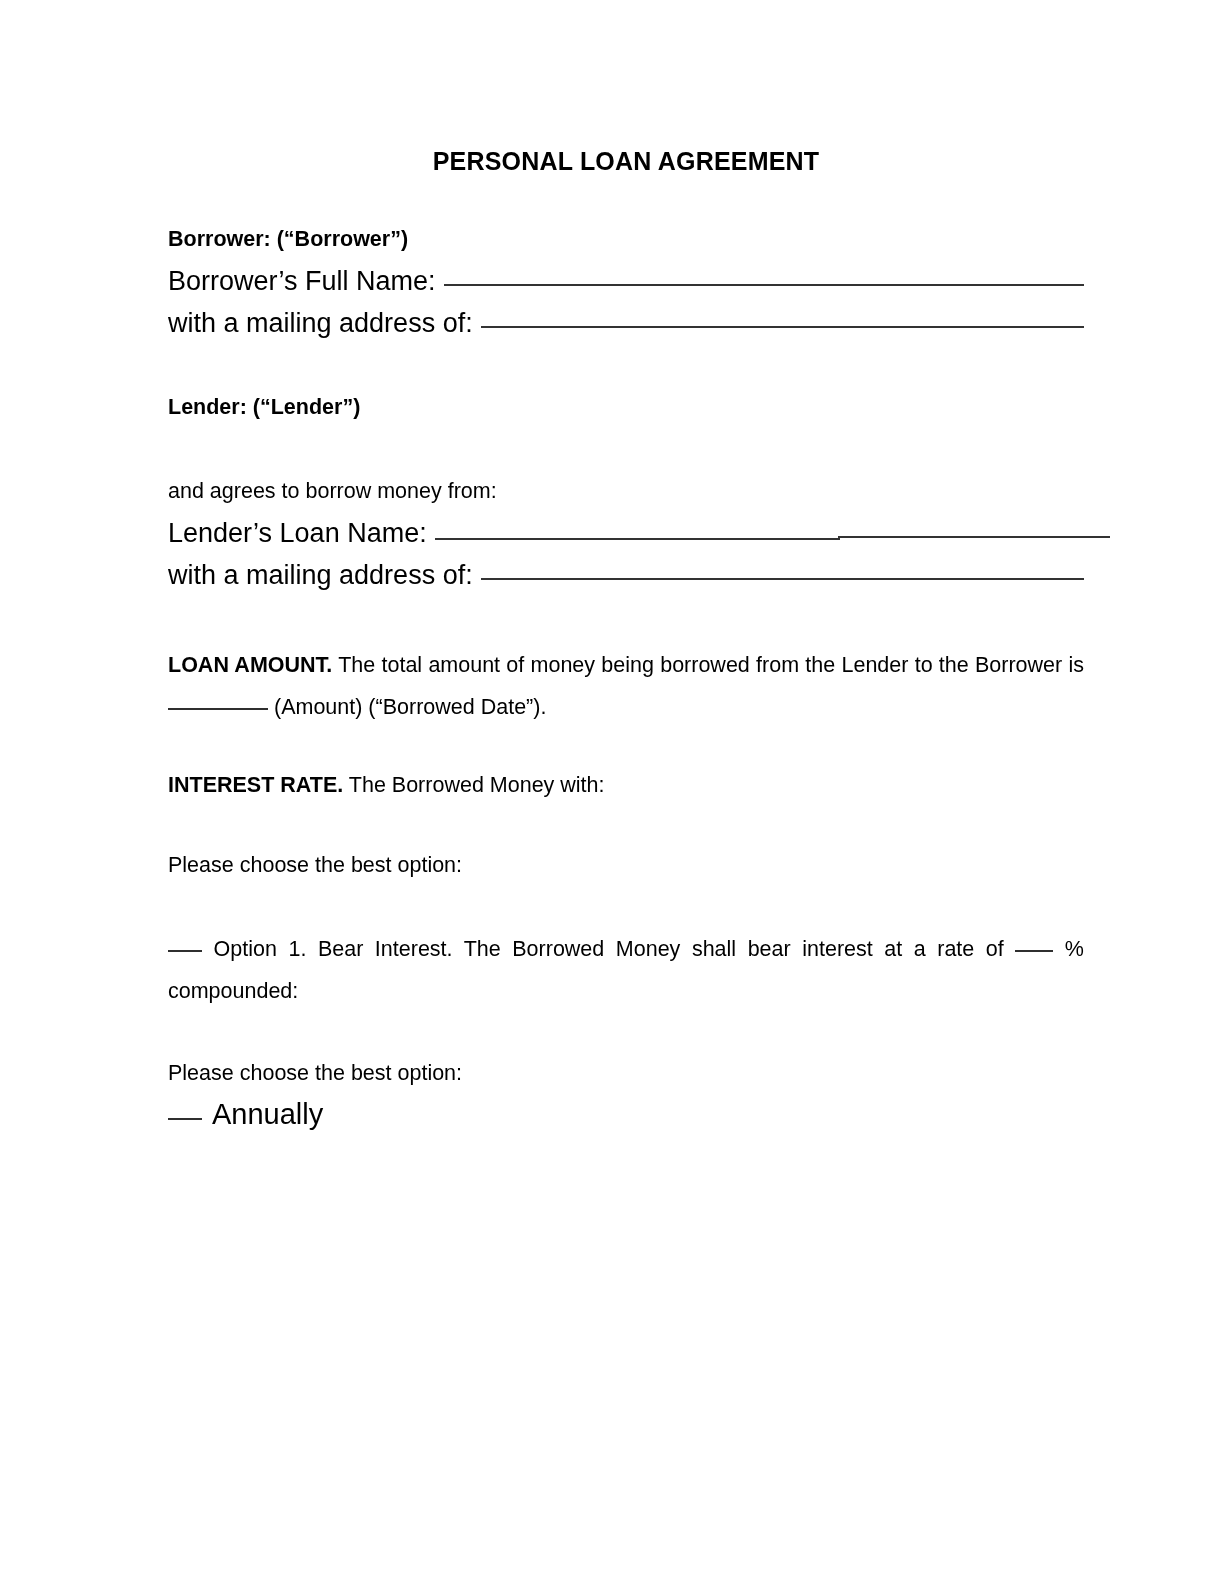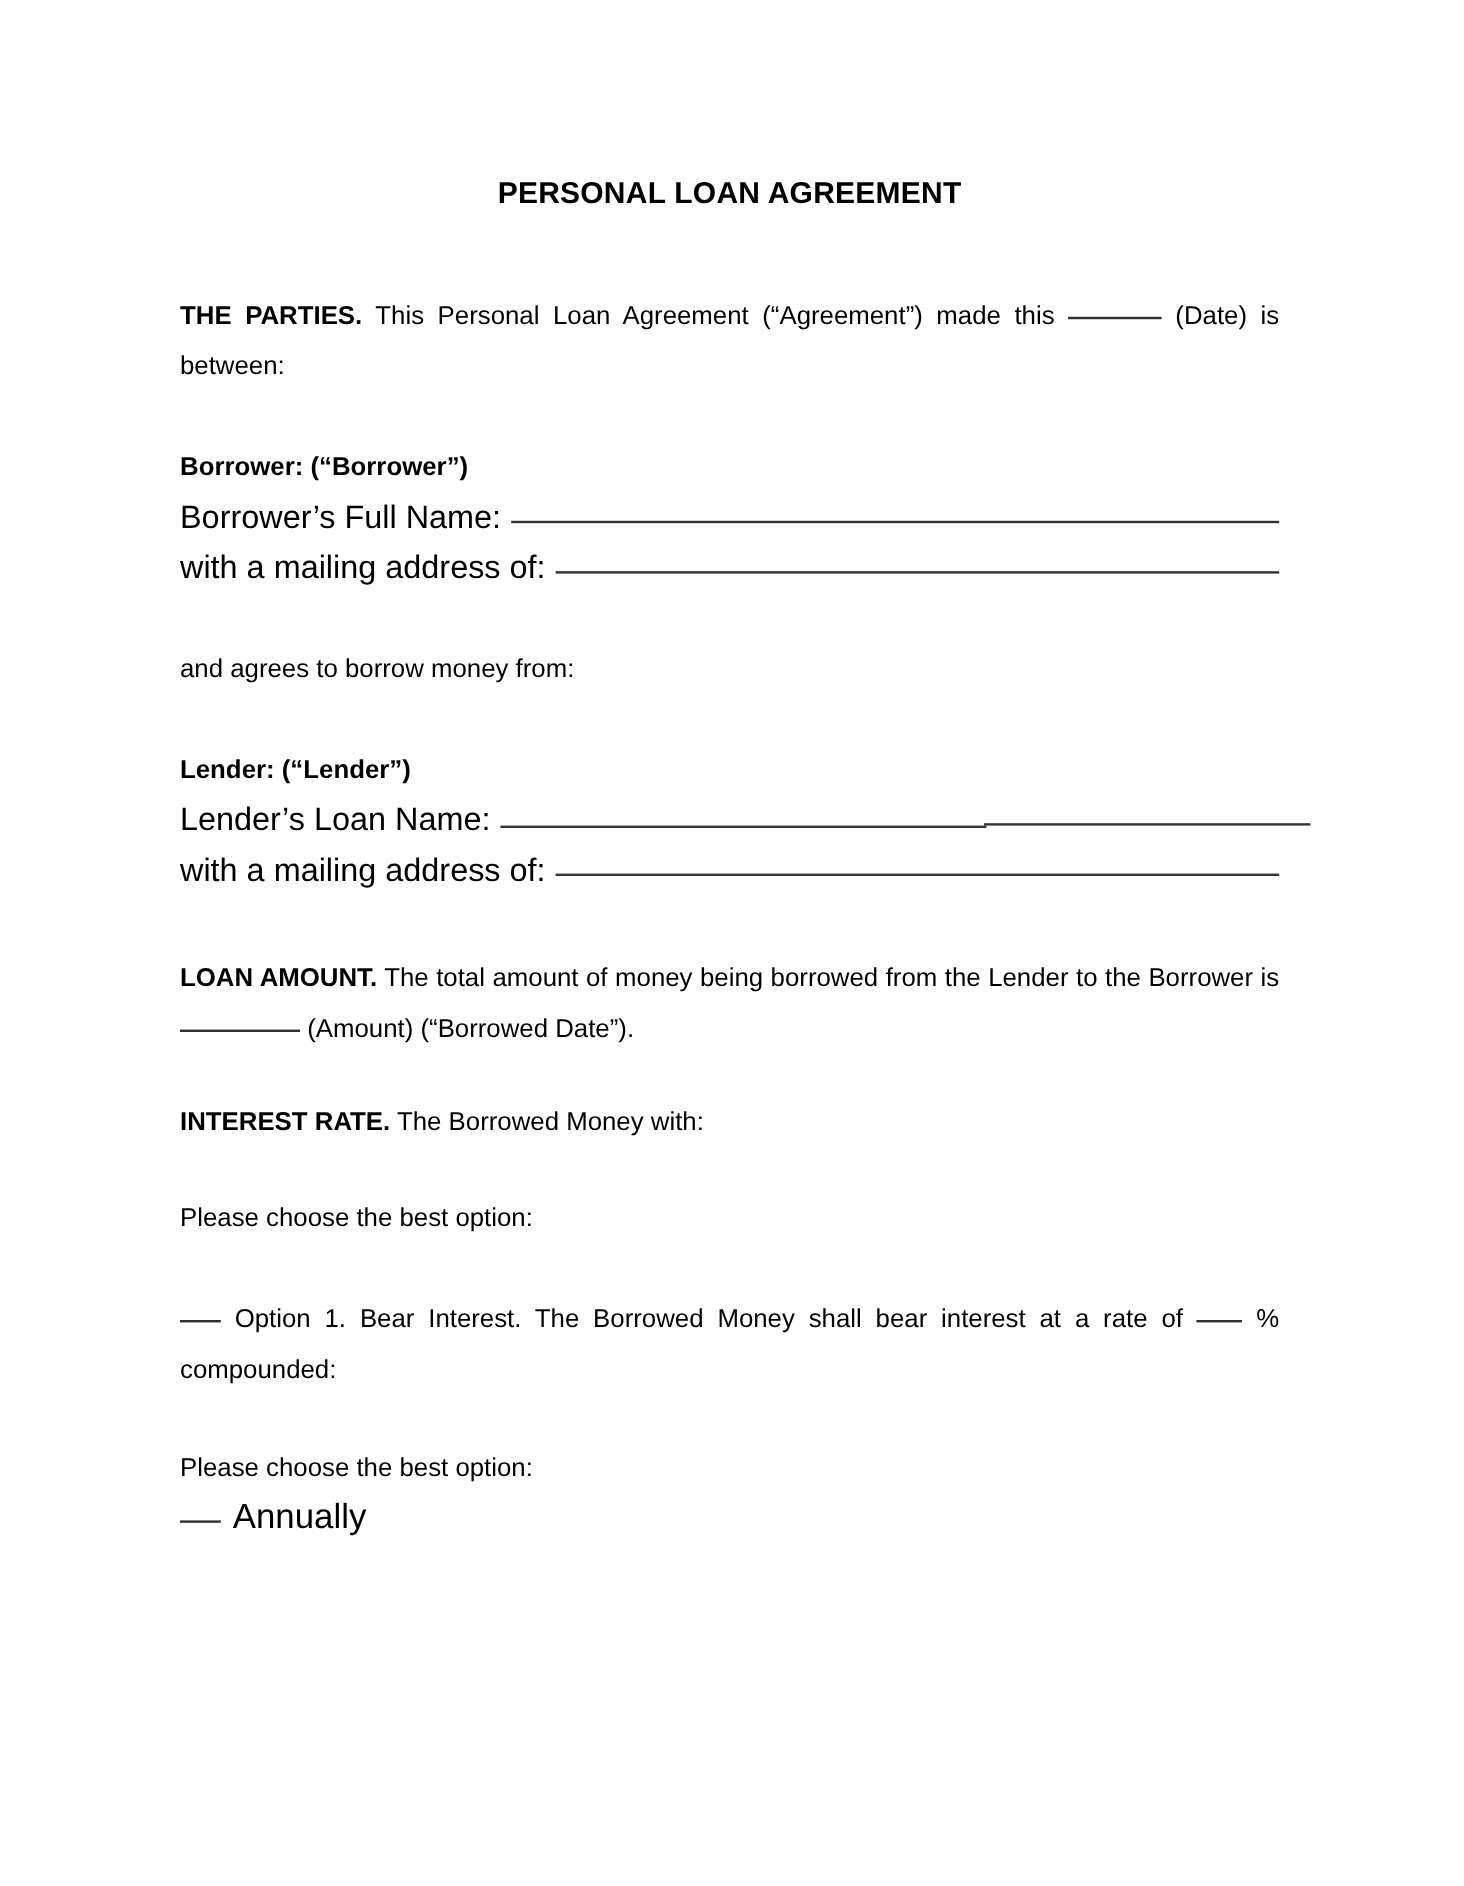--- a/index.html
+++ b/index.html
@@ -16,21 +16,21 @@
   }
   .page {
     position: relative;
     width: 1220px;
     height: 1572px;
     background: #ffffff;
     box-sizing: border-box;
   }
   .doc-body {
     position: absolute;
-    left: 150px;
+    left: 168px;
     top: 0;
     width: 916px;
   }
 
   .doc-title {
     text-align: center;
     font-size: 25px;
     font-weight: bold;
     letter-spacing: 0.2px;
     margin: 0;
@@ -128,46 +128,40 @@
   .option-line .blank-check { margin-right: 10px; }
 </style>
 </head>
 <body>
 
 <div class="page">
   <div class="doc-body">
 
     <h1 class="doc-title">PERSONAL LOAN AGREEMENT</h1>
 
-    <p class="para s-parties">
-      <b class="bold-head">THE PARTIES.</b>
-      <span>This Personal Loan Agreement (“Agreement”) made this</span>
-      <span class="blank blank-date"></span>
-      <span>(Date) is between:</span>
-    </p>
 
     <p class="para left s-borrower">
       <b class="bold-head">Borrower: (“Borrower”)</b>
     </p>
 
     <div class="field-row">
       <span class="field-label">Borrower’s Full Name:</span>
       <span class="rule rule-name"></span>
     </div>
 
     <div class="field-row">
       <span class="field-label">with a mailing address of:</span>
       <span class="rule rule-address"></span>
     </div>
 
-    <p class="para left s-agrees">and agrees to borrow money from:</p>
-
     <p class="para left s-lender">
       <b class="bold-head">Lender: (“Lender”)</b>
     </p>
+
+    <p class="para left s-agrees">and agrees to borrow money from:</p>
 
     <div class="field-row">
       <span class="field-label">Lender’s Loan Name:</span>
       <span class="rule-split">
         <span class="seg-a"></span>
         <span class="seg-b"></span>
       </span>
     </div>
 
     <div class="field-row">

